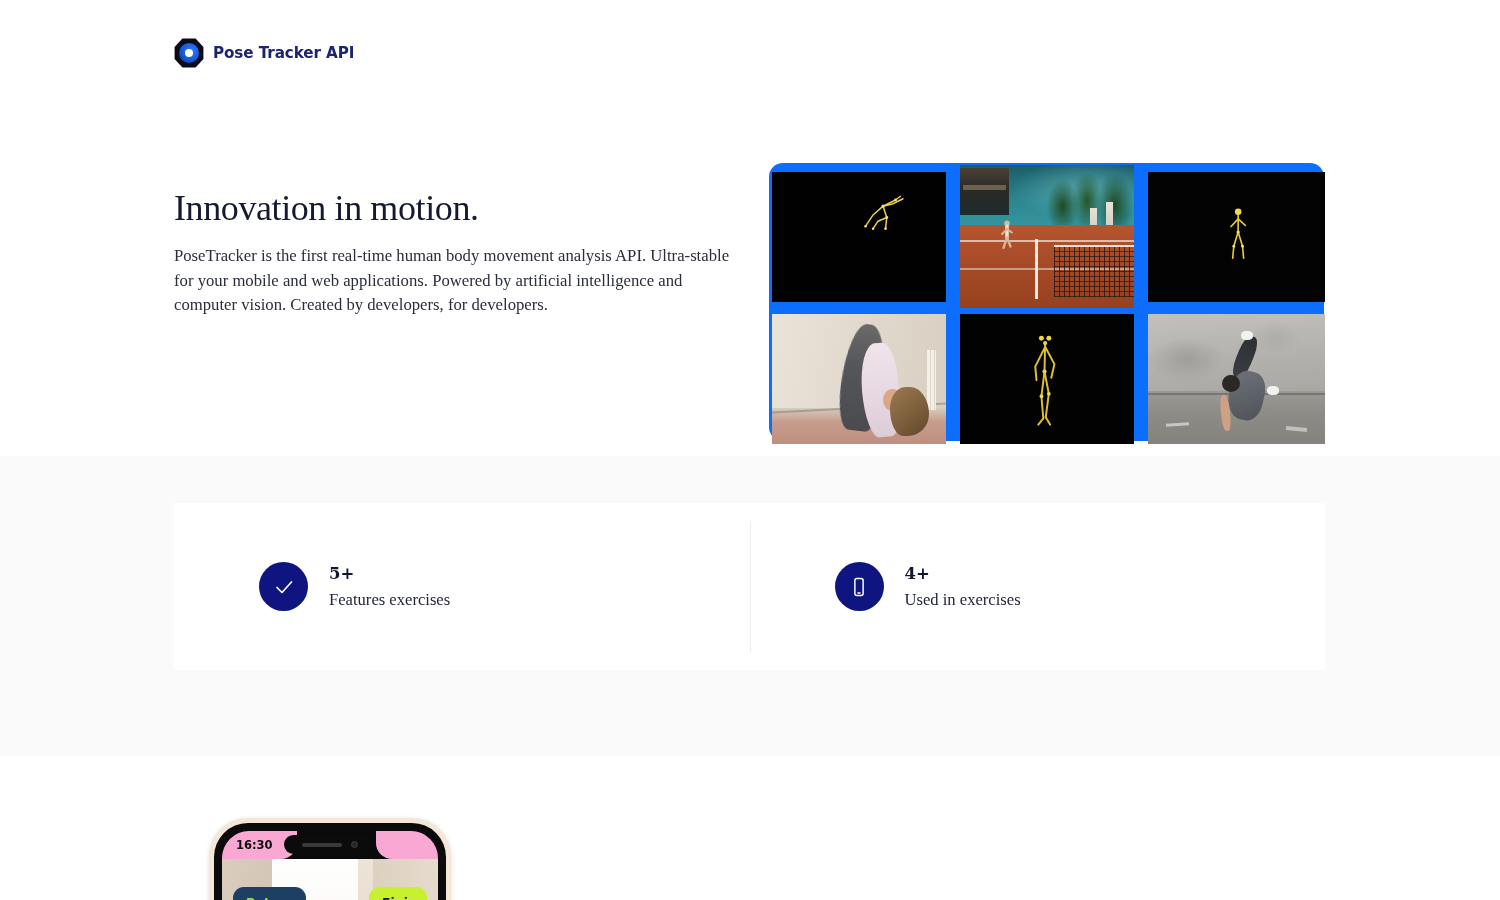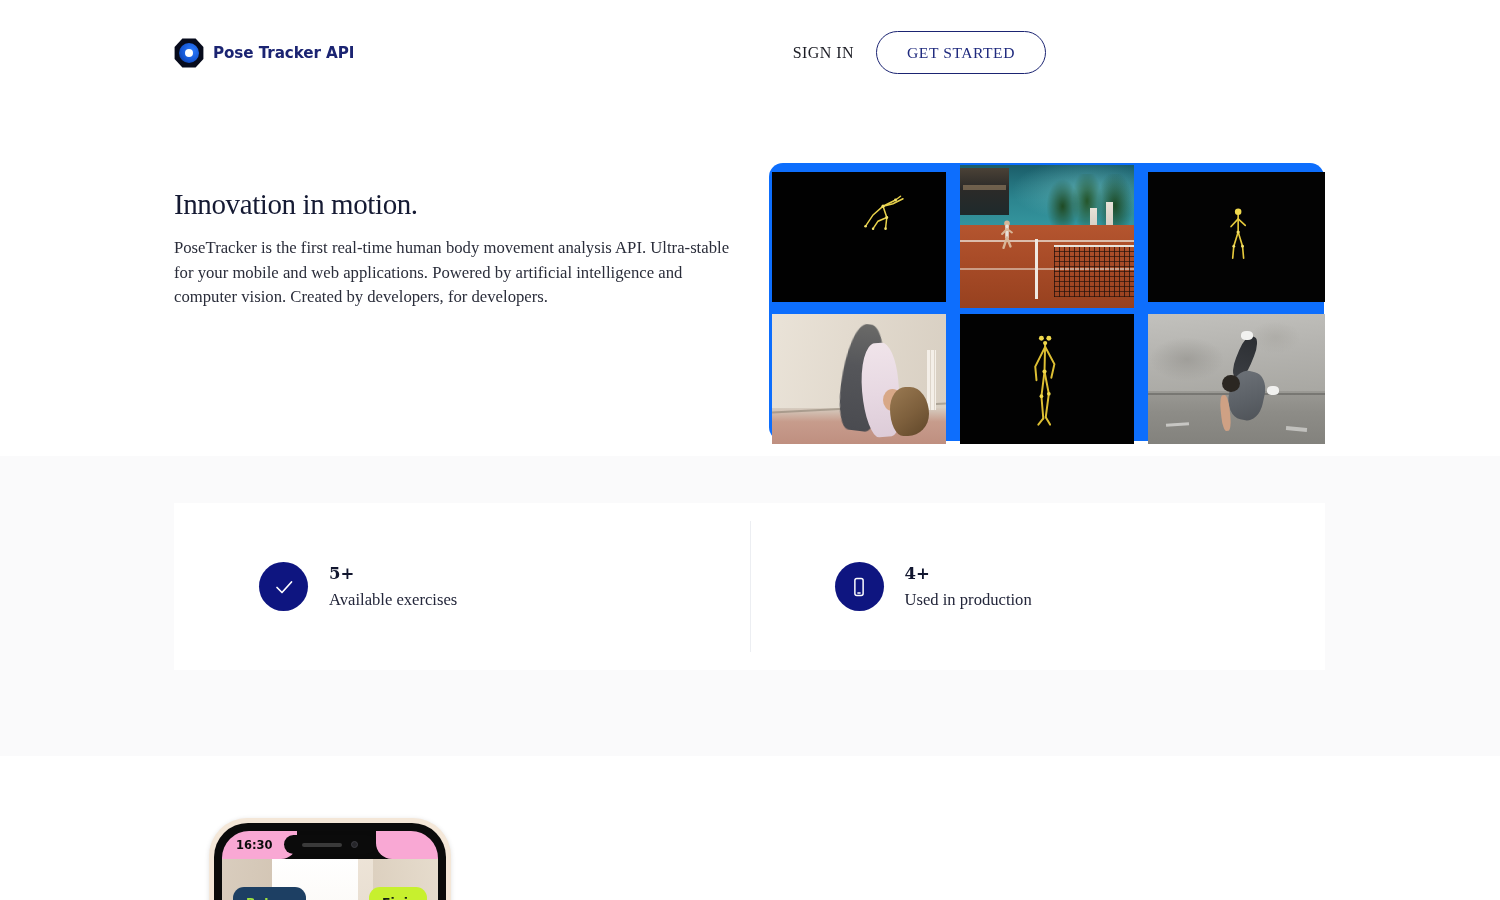--- a/index.html
+++ b/index.html
@@ -152,21 +152,21 @@
   }
 
   .hero-copy {
     position: absolute;
     left: 174px;
     top: 82px;
     width: 570px;
   }
 
   .hero-title {
-    font-size: 29px;
+    font-size: 36px;
     line-height: 1.12;
     font-weight: 400;
     letter-spacing: -0.4px;
     color: #151a33;
     white-space: nowrap;
   }
 
   .hero-sub {
     margin-top: 16px;
     width: 562px;
@@ -614,24 +614,20 @@
   <a class="brand">
     <span class="brand-mark">
       <span class="hex"></span>
       <span class="iris"></span>
       <span class="pupil"></span>
     </span>
     <span class="brand-name">Pose Tracker API</span>
   </a>
 
 
-  <div class="header-actions">
-    <a class="signin-link">SIGN IN</a>
-    <button class="get-started-btn">GET STARTED</button>
-  </div>
 
 </header>
 
 <section class="hero">
 
   <div class="hero-copy">
     <h1 class="hero-title">Innovation in motion.</h1>
     <p class="hero-sub">PoseTracker is the first real-time human body movement analysis API. Ultra-stable for your mobile and web applications. Powered by artificial intelligence and computer vision. Created by developers, for developers.</p>
   </div>
 
@@ -747,35 +743,35 @@
   <div class="stats-card">
 
     <div class="stat">
       <span class="stat-icon">
         <svg width="24" height="24" viewBox="0 0 24 24" fill="none" stroke="#ffffff" stroke-width="1.7" stroke-linecap="round" stroke-linejoin="round">
           <path d="M5 12.5 L10 17.5 L19.5 7"></path>
         </svg>
       </span>
       <span>
         <span class="stat-value">5+</span>
-        <span class="stat-label" style="display:block">Available exercises</span>
+        <span class="stat-label" style="display:block">Features exercises</span>
       </span>
     </div>
 
 
     <div class="stat">
       <span class="stat-icon">
         <svg width="22" height="22" viewBox="0 0 24 24" fill="none" stroke="#ffffff" stroke-width="1.6" stroke-linecap="round" stroke-linejoin="round">
           <rect x="7.5" y="2.8" width="9" height="18.4" rx="2.2"></rect>
           <path d="M10.8 18.6h2.4"></path>
         </svg>
       </span>
       <span>
         <span class="stat-value">4+</span>
-        <span class="stat-label" style="display:block">Used in production</span>
+        <span class="stat-label" style="display:block">Used in exercises</span>
       </span>
     </div>
 
   </div>
 </section>
 
 <section class="phone-section">
   <div class="phone-outer">
     <div class="phone-frame">
       <div class="phone-screen">

